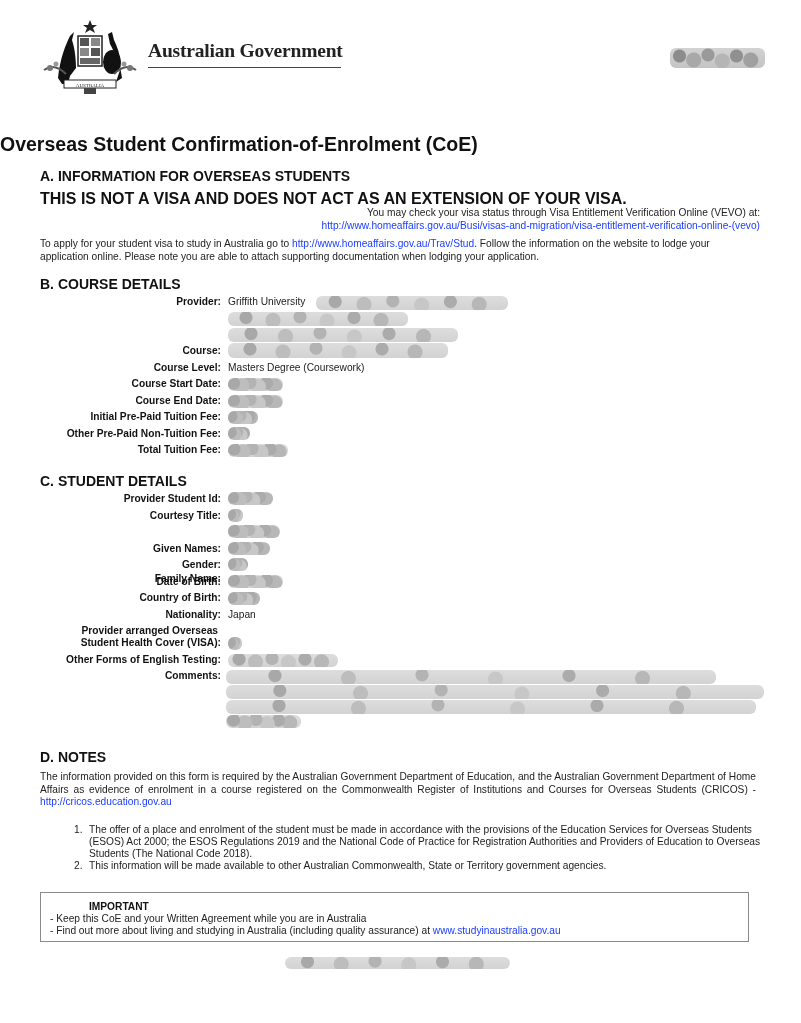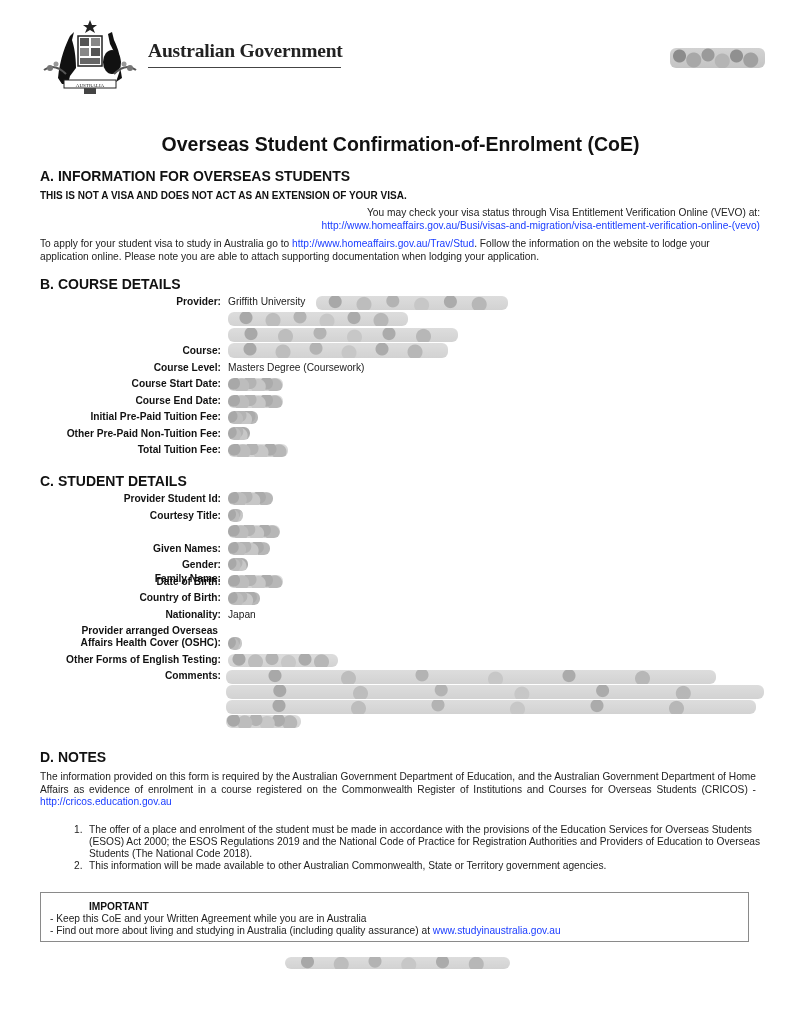--- a/index.html
+++ b/index.html
@@ -28,27 +28,27 @@
         radial-gradient(circle at 40% 35%, #9a9a9a 0 6px, transparent 7px),
         radial-gradient(circle at 55% 65%, #b5b5b5 0 7px, transparent 8px),
         radial-gradient(circle at 70% 40%, #909090 0 6px, transparent 7px),
         radial-gradient(circle at 85% 60%, #a0a0a0 0 7px, transparent 8px),
         linear-gradient(#d2d2d2, #c4c4c4);
       border-radius: 6px;
       filter: blur(0.6px);
     }
     .light { opacity: 0.75; }
     .title {
-      position: absolute; left: 0; width: 801px; top: 133px; text-align: center;
+      position: absolute; left: 0; width: 801px; top: 133px; text-align: left;
       font-weight: bold; font-size: 19.5px; color: #111;
     }
     .section-h {
       position: absolute; left: 40px; font-weight: bold; font-size: 14px; color: #111;
     }
-    .caps-note { position: absolute; left: 40px; top: 190px; font-weight: bold; font-size: 10px; color: #111; }
+    .caps-note { position: absolute; left: 40px; top: 190px; font-weight: bold; font-size: 16px; color: #111; }
     .para { position: absolute; left: 40px; width: 720px; font-size: 10.2px; line-height: 12.5px; color: #222; }
     a, .link { color: #1a3cff; text-decoration: none; }
     .row { position: absolute; left: 0; width: 801px; height: 16px; font-size: 10.2px; }
     .lbl {
       position: absolute; right: 580px; font-weight: bold; text-align: right; white-space: nowrap; color: #111;
     }
     .val { position: absolute; left: 228px; white-space: nowrap; color: #222; }
     .lbl2 { line-height: 12px; }
     .notes-list { position: absolute; left: 66px; width: 700px; font-size: 10.2px; line-height: 12px; color: #222; margin: 0; padding: 0; list-style: none; }
     .notes-list li { position: relative; padding-left: 23px; }
@@ -170,21 +170,21 @@
 <div class="row" style="top:592px;">
   <span class="lbl">Country of Birth:</span>
 </div>
 <div class="redact-blob light" style="left:228px; top:592px; width:32px; height:13px;"></div>
 <div class="row" style="top:609px;">
   <span class="lbl">Nationality:</span>
   <span class="val">Japan</span>
 </div>
 <div class="row lbl2" style="top:625px; height:26px;">
   <span class="lbl" style="right:583px; text-align:center;">Provider arranged Overseas</span>
-  <span class="lbl" style="top:12px;">Affairs Health Cover (OSHC):</span>
+  <span class="lbl" style="top:12px;">Student Health Cover (VISA):</span>
 </div>
 <div class="redact-blob light" style="left:228px; top:637px; width:14px; height:13px;"></div>
 <div class="row" style="top:654px;">
   <span class="lbl">Other Forms of English Testing:</span>
 </div>
 <div class="redact-blob light" style="left:228px; top:654px; width:110px; height:13px;"></div>
 <div class="row" style="top:670px;">
   <span class="lbl">Comments:</span>
 </div>
 <div class="redact-blob light" style="left:226px; top:670px; width:490px; height:14px;"></div>

